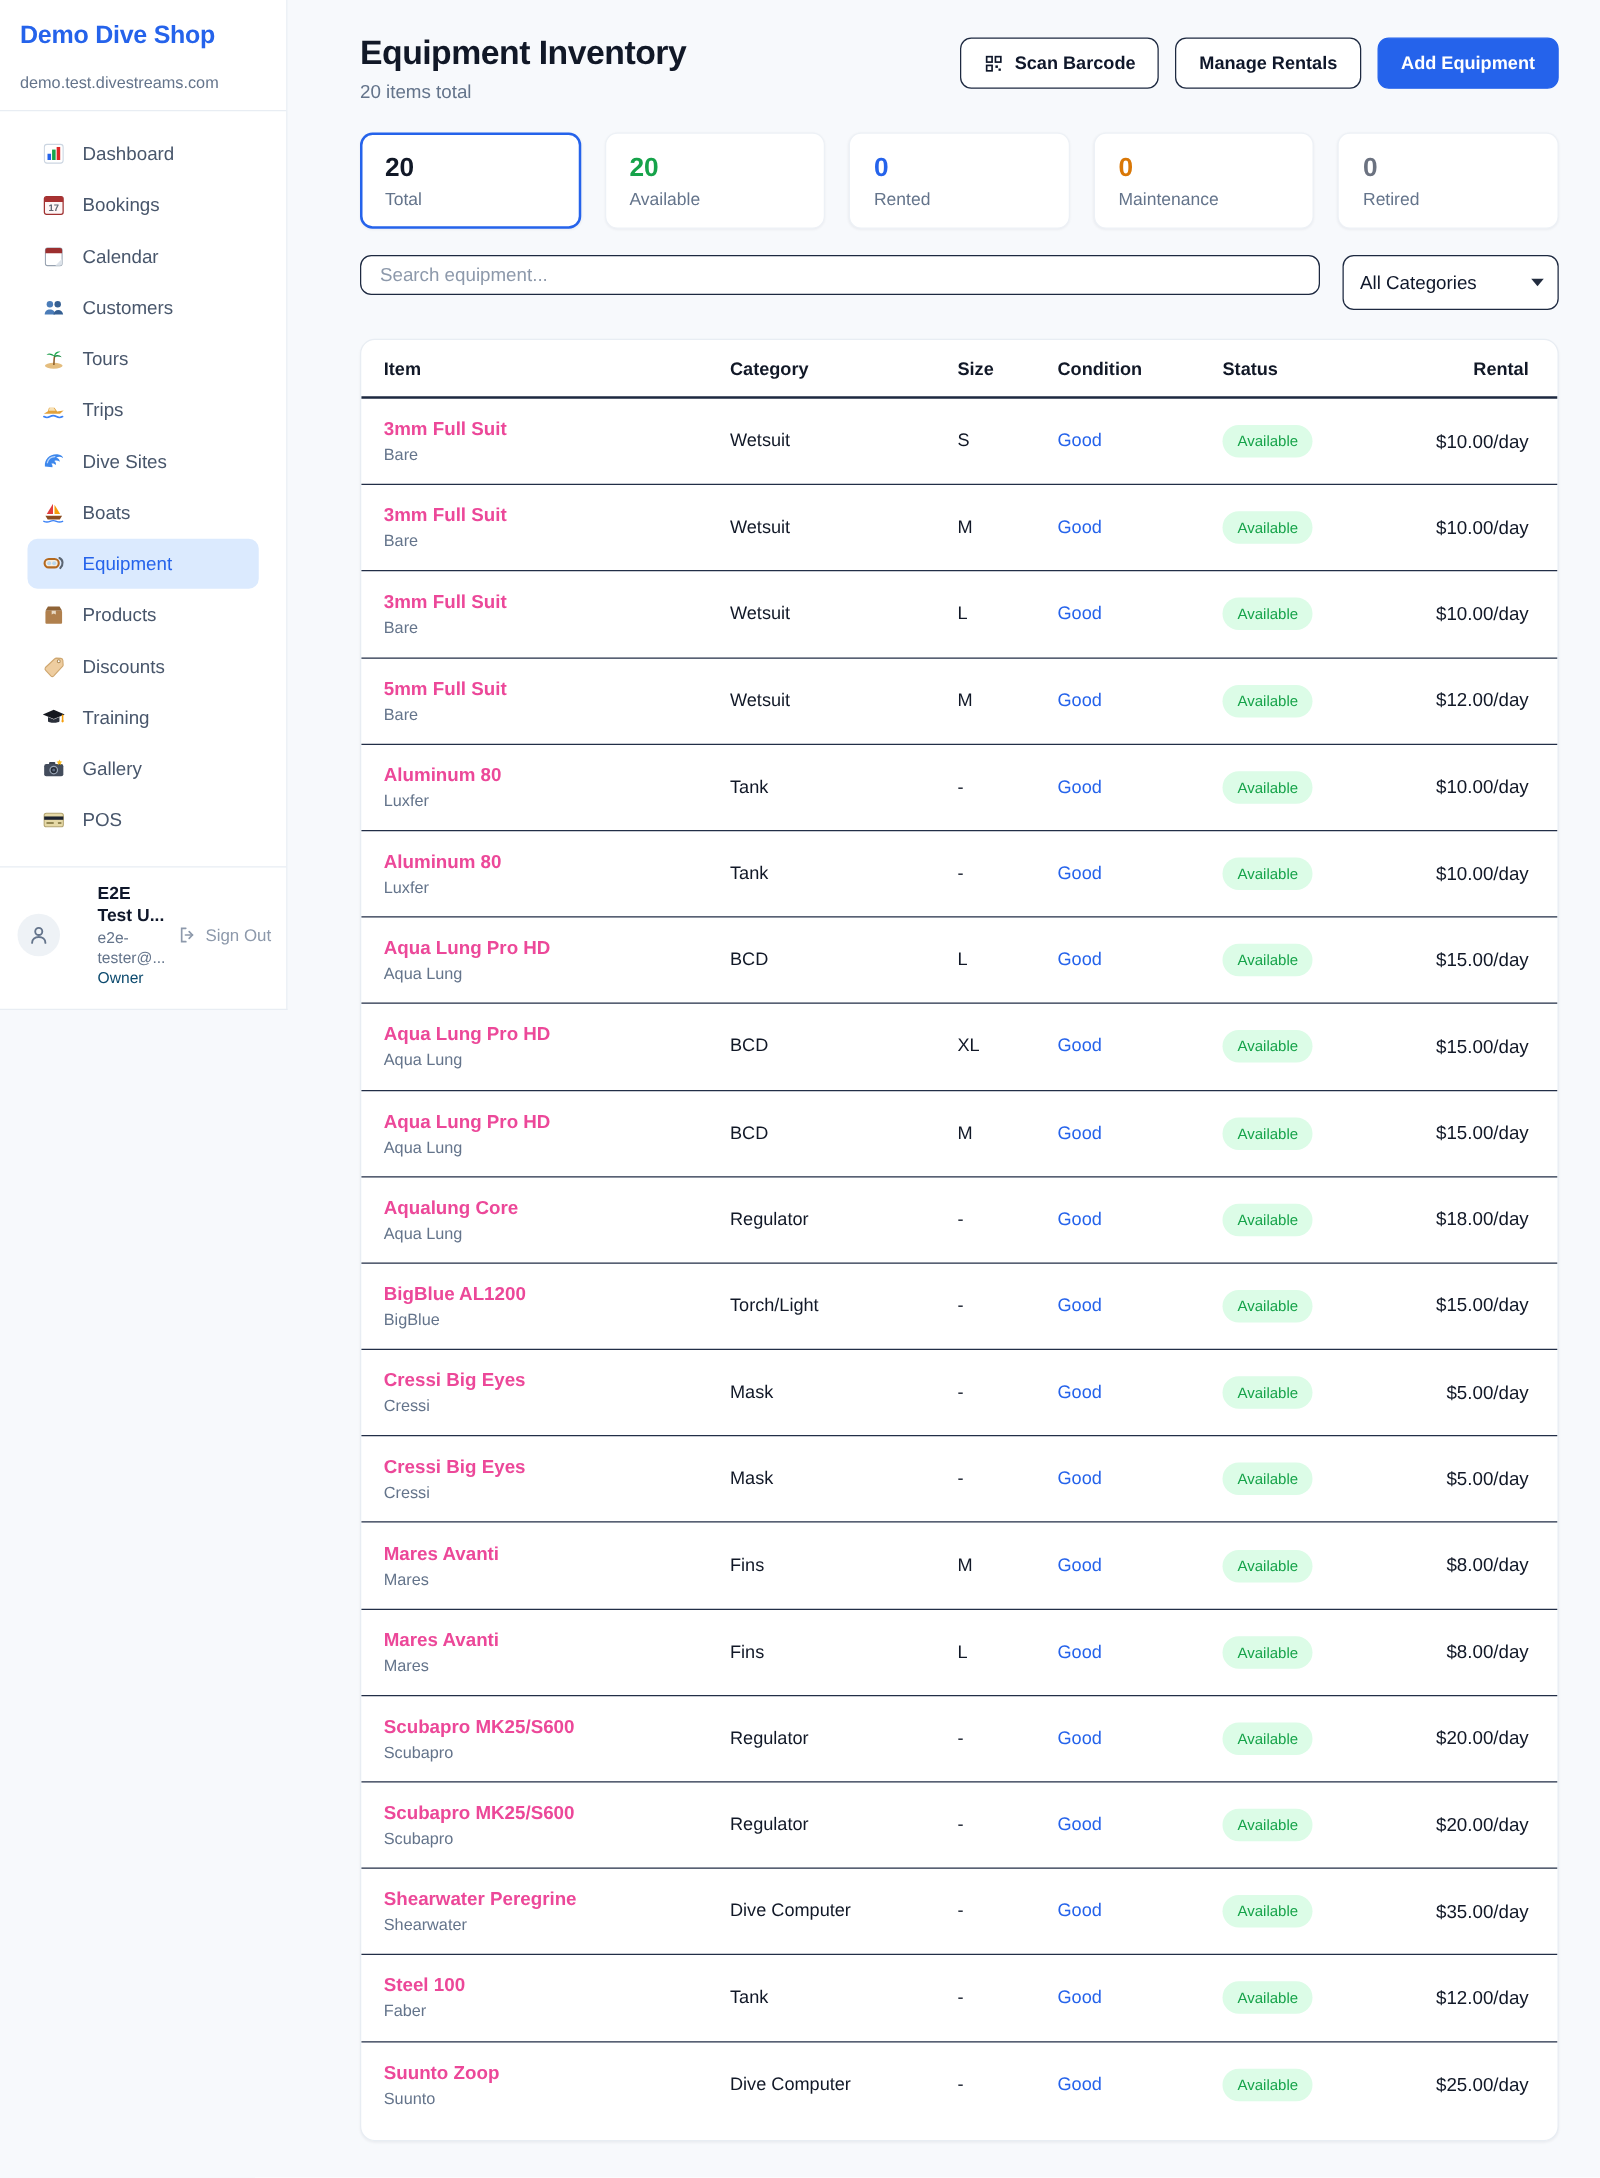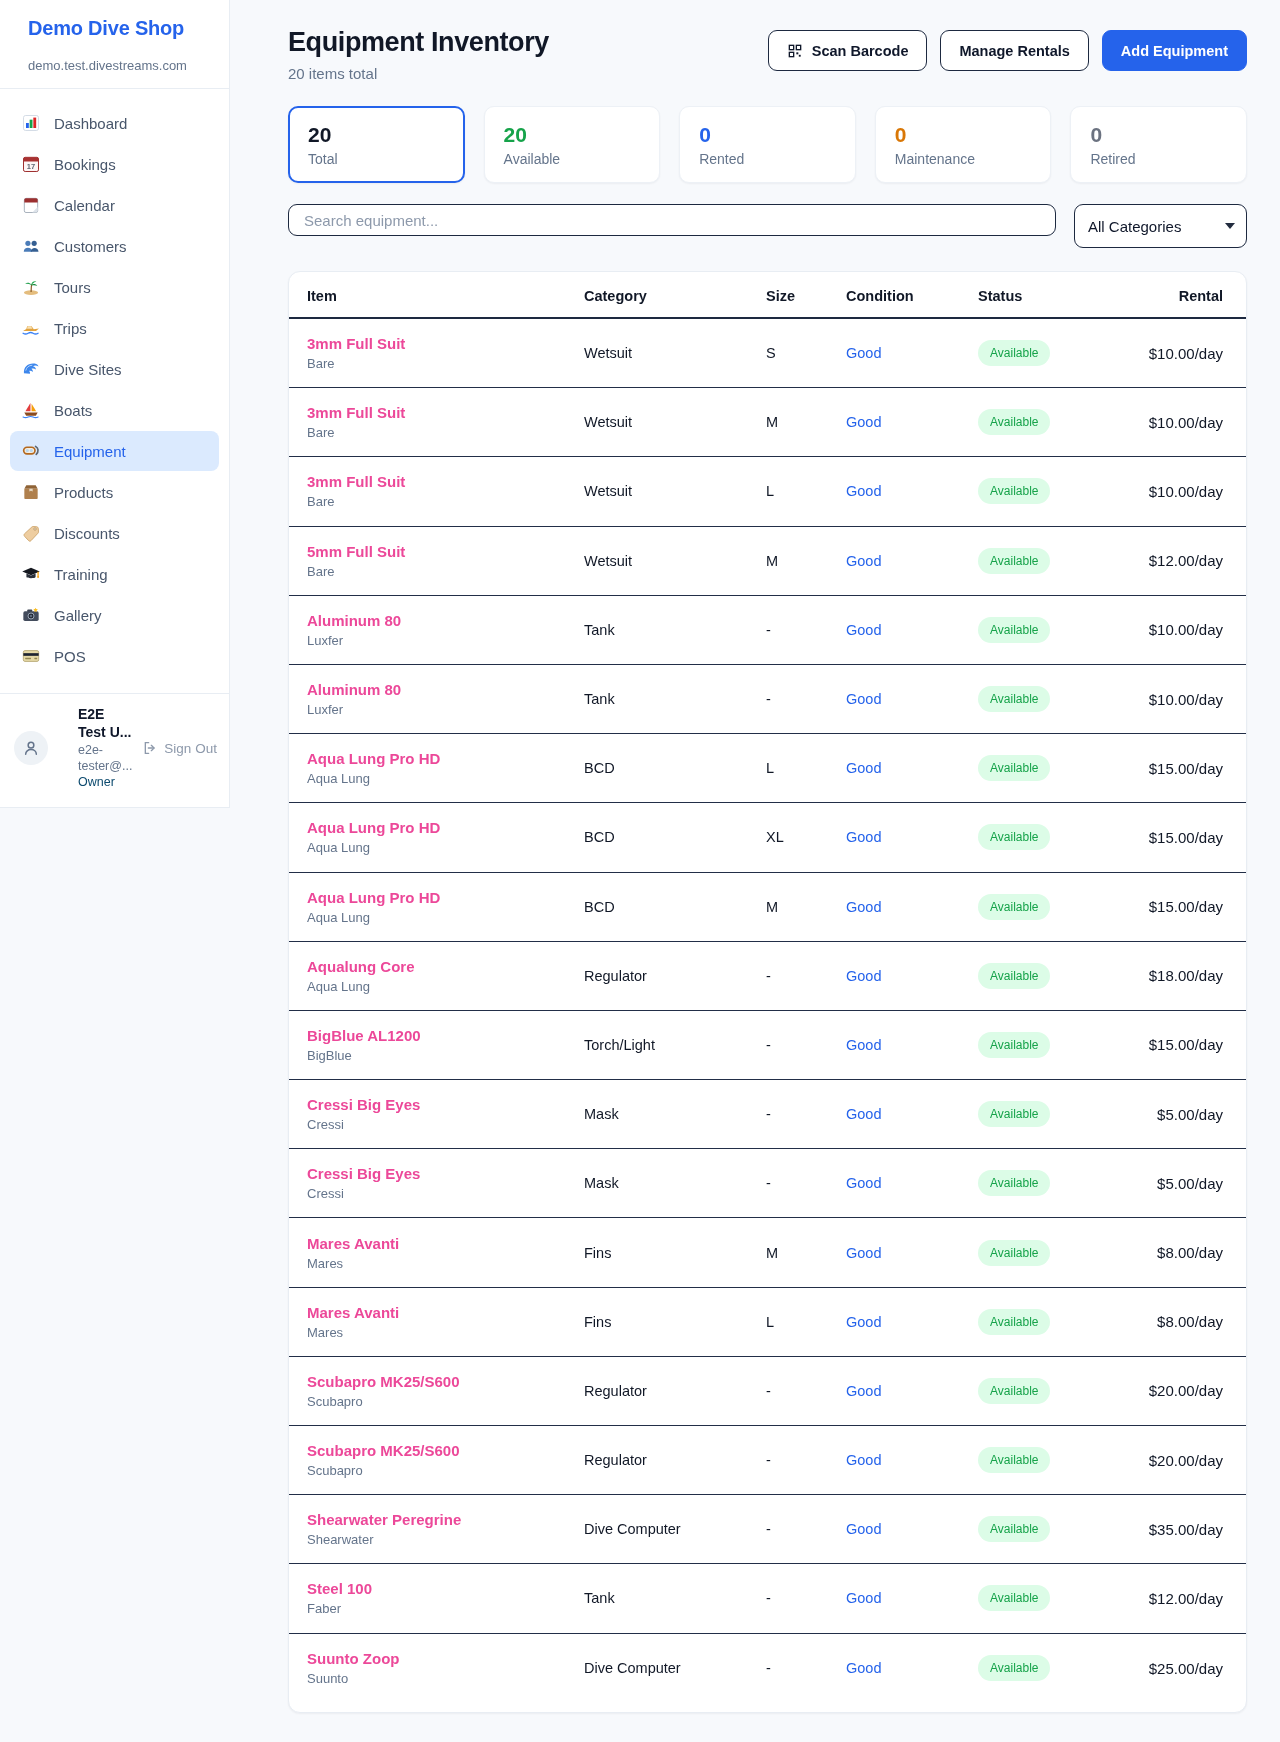--- a/index.html
+++ b/index.html
@@ -13,24 +13,24 @@
   }
 
   
   .sidebar {
     position: absolute; left: 0; top: 0;
     width: 230px; background: #ffffff;
     border-right: 1px solid #e8edf3;
     border-bottom: 1px solid #e8edf3;
     padding-bottom: 2px;
   }
-  .brand { padding: 17px 28px 15px; }
+  .brand { padding: 17px 16px 15px; }
   .brand-title { font-size: 20px; font-weight: 800; color: #2563eb; letter-spacing: -0.2px; }
   .brand-sub { font-size: 13px; color: #64748b; margin-top: 18px; }
-  .nav { border-top: 1px solid #e8edf3; padding: 14px 10px 10px; }
+  .nav { border-top: 1px solid #e8edf3; padding: 14px 22px 10px; }
   .nav-item {
     display: flex; align-items: center; gap: 13px;
     padding: 10px 11px; border-radius: 8px;
     color: #48566b; font-size: 15px; cursor: pointer; margin-bottom: 1px;
   }
   .nav-item.active { background: #dbeafe; color: #2563eb; }
   .nav-icon { width: 20px; height: 20px; flex: 0 0 20px; }
   .nav-icon svg { width: 20px; height: 20px; display: block; }
 
   .user-box {

